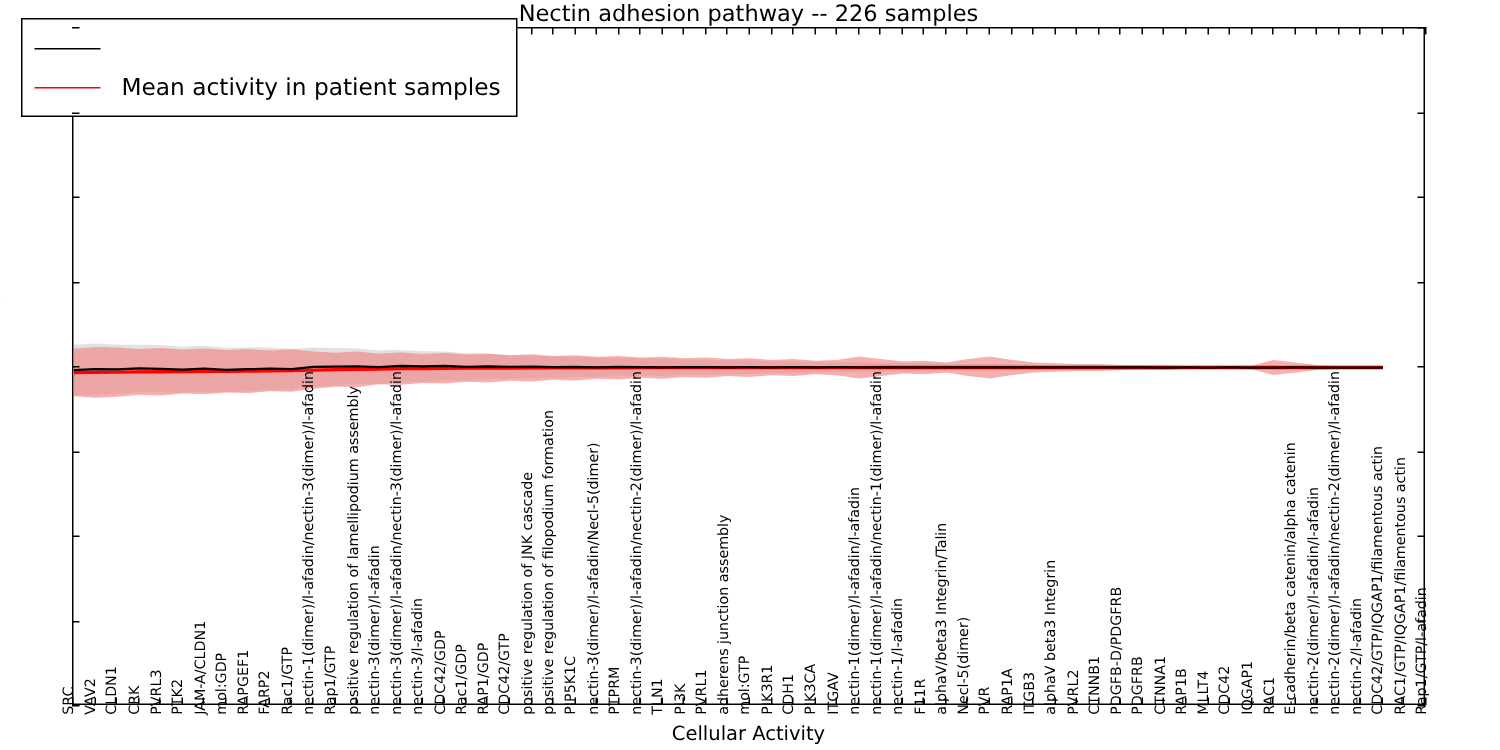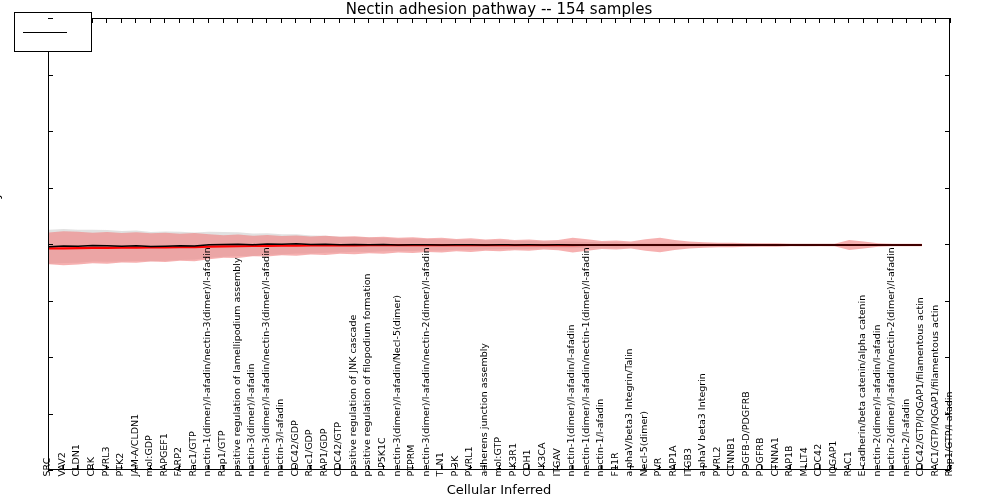--- a/index.html
+++ b/index.html
@@ -60,21 +60,21 @@
   }
   .legrow{display:flex;align-items:center;height:26px;}
   .legswatch{width:44px;height:0;border-top-width:1.6px;border-top-style:solid;margin-right:14px;}
   .legtext{font-size:15.5px;color:#000;white-space:nowrap;}
 </style>
 </head>
 <body>
 
 <div id="fig">
 
-  <div class="title">Nectin adhesion pathway -- 154 samples</div>
+  <div class="title">Nectin adhesion pathway -- 226 samples</div>
 
   <div class="ylabel">Inferred Activity</div>
   <div id="yticks"></div>
 
   <div class="axes">
     <div class="plotclip">
       <svg id="plot-svg" width="902" height="452" viewBox="0 0 902 452" preserveAspectRatio="none">
           <path d="M0.00,210.75 L14.55,210.07 L29.10,210.86 L43.65,210.75 L58.19,211.03 L72.74,212.10 L87.29,211.42 L101.84,212.89 L116.39,212.44 L130.94,212.67 L145.48,213.46 L160.03,212.67 L174.58,213.00 L189.13,213.34 L203.68,214.47 L218.23,214.25 L232.77,215.15 L247.32,215.27 L261.87,216.51 L276.42,216.73 L290.97,217.75 L305.52,218.09 L320.06,218.43 L334.61,218.77 L349.16,219.67 L363.71,219.45 L378.26,220.12 L392.81,220.24 L407.35,220.63 L421.90,220.75 L436.45,221.37 L451.00,221.25 L465.55,221.93 L480.10,221.88 L494.65,222.55 L509.19,222.44 L523.74,222.50 L538.29,223.12 L552.84,223.06 L567.39,223.12 L581.94,223.63 L596.48,223.68 L611.03,223.68 L625.58,223.63 L640.13,224.25 L654.68,224.25 L669.23,224.25 L683.77,224.25 L698.32,224.25 L712.87,224.81 L727.42,224.87 L741.97,224.81 L756.52,224.87 L771.06,224.81 L785.61,224.87 L800.16,224.87 L814.71,225.38 L829.26,225.44 L843.81,225.44 L858.35,225.44 L872.90,225.44 L872.90,226.56 L858.35,226.56 L843.81,226.56 L829.26,226.56 L814.71,226.51 L800.16,227.13 L785.61,227.13 L771.06,227.07 L756.52,227.13 L741.97,227.07 L727.42,227.13 L712.87,227.07 L698.32,227.64 L683.77,227.64 L669.23,227.64 L654.68,227.64 L640.13,227.64 L625.58,228.15 L611.03,228.20 L596.48,228.20 L581.94,228.15 L567.39,228.77 L552.84,228.71 L538.29,228.77 L523.74,229.28 L509.19,229.22 L494.65,229.33 L480.10,229.79 L465.55,229.84 L451.00,230.29 L436.45,230.41 L421.90,230.92 L407.35,230.80 L392.81,231.54 L378.26,231.42 L363.71,231.88 L349.16,232.10 L334.61,232.33 L320.06,233.12 L305.52,232.78 L290.97,233.57 L276.42,233.68 L261.87,234.59 L247.32,234.48 L232.77,235.49 L218.23,235.72 L203.68,237.07 L189.13,237.07 L174.58,237.87 L160.03,238.66 L145.48,240.58 L130.94,240.92 L116.39,241.82 L101.84,242.27 L87.29,241.93 L72.74,242.61 L58.19,242.67 L43.65,242.38 L29.10,243.63 L14.55,243.97 L0.00,244.65 Z" fill="#bdbdbd" fill-opacity="0.45" stroke="none"></path>
           <path d="M0.00,213.57 L14.55,212.33 L29.10,212.72 L43.65,213.68 L58.19,213.00 L72.74,214.02 L87.29,213.34 L101.84,214.36 L116.39,213.68 L130.94,214.70 L145.48,213.91 L160.03,215.27 L174.58,216.17 L189.13,215.38 L203.68,216.85 L218.23,216.06 L232.77,217.07 L247.32,216.40 L261.87,217.41 L276.42,216.79 L290.97,217.86 L305.52,217.24 L320.06,218.32 L334.61,217.75 L349.16,218.82 L363.71,218.26 L378.26,219.33 L392.81,218.77 L407.35,219.90 L421.90,219.33 L436.45,220.41 L451.00,219.84 L465.55,220.97 L480.10,220.41 L494.65,221.54 L509.19,220.97 L523.74,218.71 L538.29,220.35 L552.84,222.05 L567.39,221.48 L581.94,222.61 L596.48,220.35 L611.03,218.66 L625.58,220.92 L640.13,222.61 L654.68,223.18 L669.23,223.74 L683.77,223.74 L698.32,224.31 L712.87,224.31 L727.42,224.31 L741.97,224.87 L756.52,224.87 L771.06,224.87 L785.61,224.87 L800.16,220.92 L814.71,222.61 L829.26,224.31 L843.81,224.87 L858.35,224.87 L872.90,224.87 L872.90,227.13 L858.35,227.13 L843.81,227.13 L829.26,227.70 L814.71,229.39 L800.16,231.08 L785.61,227.13 L771.06,227.13 L756.52,227.13 L741.97,227.13 L727.42,227.70 L712.87,227.70 L698.32,227.70 L683.77,228.26 L669.23,228.26 L654.68,228.82 L640.13,229.39 L625.58,231.08 L611.03,233.34 L596.48,231.65 L581.94,229.39 L567.39,230.52 L552.84,229.96 L538.29,231.65 L523.74,233.40 L509.19,231.14 L494.65,230.58 L480.10,231.71 L465.55,231.14 L451.00,232.27 L436.45,231.71 L421.90,232.89 L407.35,232.33 L392.81,233.46 L378.26,232.89 L363.71,234.08 L349.16,233.51 L334.61,234.70 L320.06,234.14 L305.52,235.32 L290.97,234.81 L276.42,236.00 L261.87,235.49 L247.32,236.74 L232.77,236.28 L218.23,237.53 L203.68,237.19 L189.13,239.11 L174.58,238.77 L160.03,240.13 L145.48,242.16 L130.94,241.82 L116.39,243.06 L101.84,242.61 L87.29,243.85 L72.74,243.40 L58.19,244.65 L43.65,244.19 L29.10,245.49 L14.55,246.23 L0.00,245.21 Z" fill="#f08080" fill-opacity="0.62" stroke="none"></path>
           <path d="M0.00,229.39 L14.55,229.28 L29.10,229.11 L43.65,228.94 L58.19,228.82 L72.74,228.71 L87.29,228.60 L101.84,228.49 L116.39,228.37 L130.94,228.26 L145.48,228.03 L160.03,227.70 L174.58,227.47 L189.13,227.24 L203.68,227.02 L218.23,226.79 L232.77,226.68 L247.32,226.56 L261.87,226.45 L276.42,226.40 L290.97,226.34 L305.52,226.28 L320.06,226.23 L334.61,226.23 L349.16,226.17 L363.71,226.17 L378.26,226.11 L392.81,226.11 L407.35,226.11 L421.90,226.11 L436.45,226.06 L451.00,226.06 L465.55,226.06 L480.10,226.06 L494.65,226.06 L509.19,226.06 L523.74,226.06 L538.29,226.00 L552.84,226.00 L567.39,226.00 L581.94,226.00 L596.48,226.00 L611.03,226.00 L625.58,226.00 L640.13,226.00 L654.68,226.00 L669.23,226.00 L683.77,226.00 L698.32,226.00 L712.87,226.00 L727.42,226.00 L741.97,226.00 L756.52,226.00 L771.06,226.00 L785.61,226.00 L800.16,226.00 L814.71,226.00 L829.26,226.00 L843.81,226.00 L858.35,226.00 L872.90,226.00" fill="none" stroke="#ff0000" stroke-width="2.2"></path>
@@ -269,25 +269,29 @@
       <div class="xtl" style="left: 837.013px; top: 467px;">IQGAP1</div>
       <div class="xtl" style="left: 851.561px; top: 467px;">RAC1</div>
       <div class="xtl" style="left: 866.11px; top: 467px;">E-cadherin/beta catenin/alpha catenin</div>
       <div class="xtl" style="left: 880.658px; top: 467px;">nectin-2(dimer)/l-afadin/l-afadin</div>
       <div class="xtl" style="left: 895.206px; top: 467px;">nectin-2(dimer)/l-afadin/nectin-2(dimer)/l-afadin</div>
       <div class="xtl" style="left: 909.755px; top: 467px;">nectin-2/l-afadin</div>
       <div class="xtl" style="left: 924.303px; top: 467px;">CDC42/GTP/IQGAP1/filamentous actin</div>
       <div class="xtl" style="left: 938.852px; top: 467px;">RAC1/GTP/IQGAP1/filamentous actin</div>
       <div class="xtl" style="left: 953.4px; top: 467px;">Rap1/GTP/l-afadin</div>
     </div>
-  <div class="xlabel">Cellular Inferred</div>
+  <div class="xlabel">Cellular Activity</div>
 
   <div class="legend">
     <div class="legrow">
       <div class="legswatch" id="sw0" style="border-top-color: rgb(0, 0, 0);"></div>
+    </div>
+    <div class="legrow">
+      <div class="legswatch" id="sw1" style="border-top-color: rgb(255, 0, 0);"></div>
+      <div class="legtext">Mean activity in patient samples</div>
     </div>
   </div>
 
 <div class="ytickmark" style="top: 470px; left: 48px; position: absolute;"></div>
     <div class="ytickmark r" style="top: 470px; left: 945px; position: absolute;"></div>
     <div class="ytickmark" style="top: 413.5px; left: 48px; position: absolute;"></div>
     <div class="ytickmark r" style="top: 413.5px; left: 945px; position: absolute;"></div>
     <div class="ytickmark" style="top: 357px; left: 48px; position: absolute;"></div>
     <div class="ytickmark r" style="top: 357px; left: 945px; position: absolute;"></div>
     <div class="ytickmark" style="top: 300.5px; left: 48px; position: absolute;"></div>

